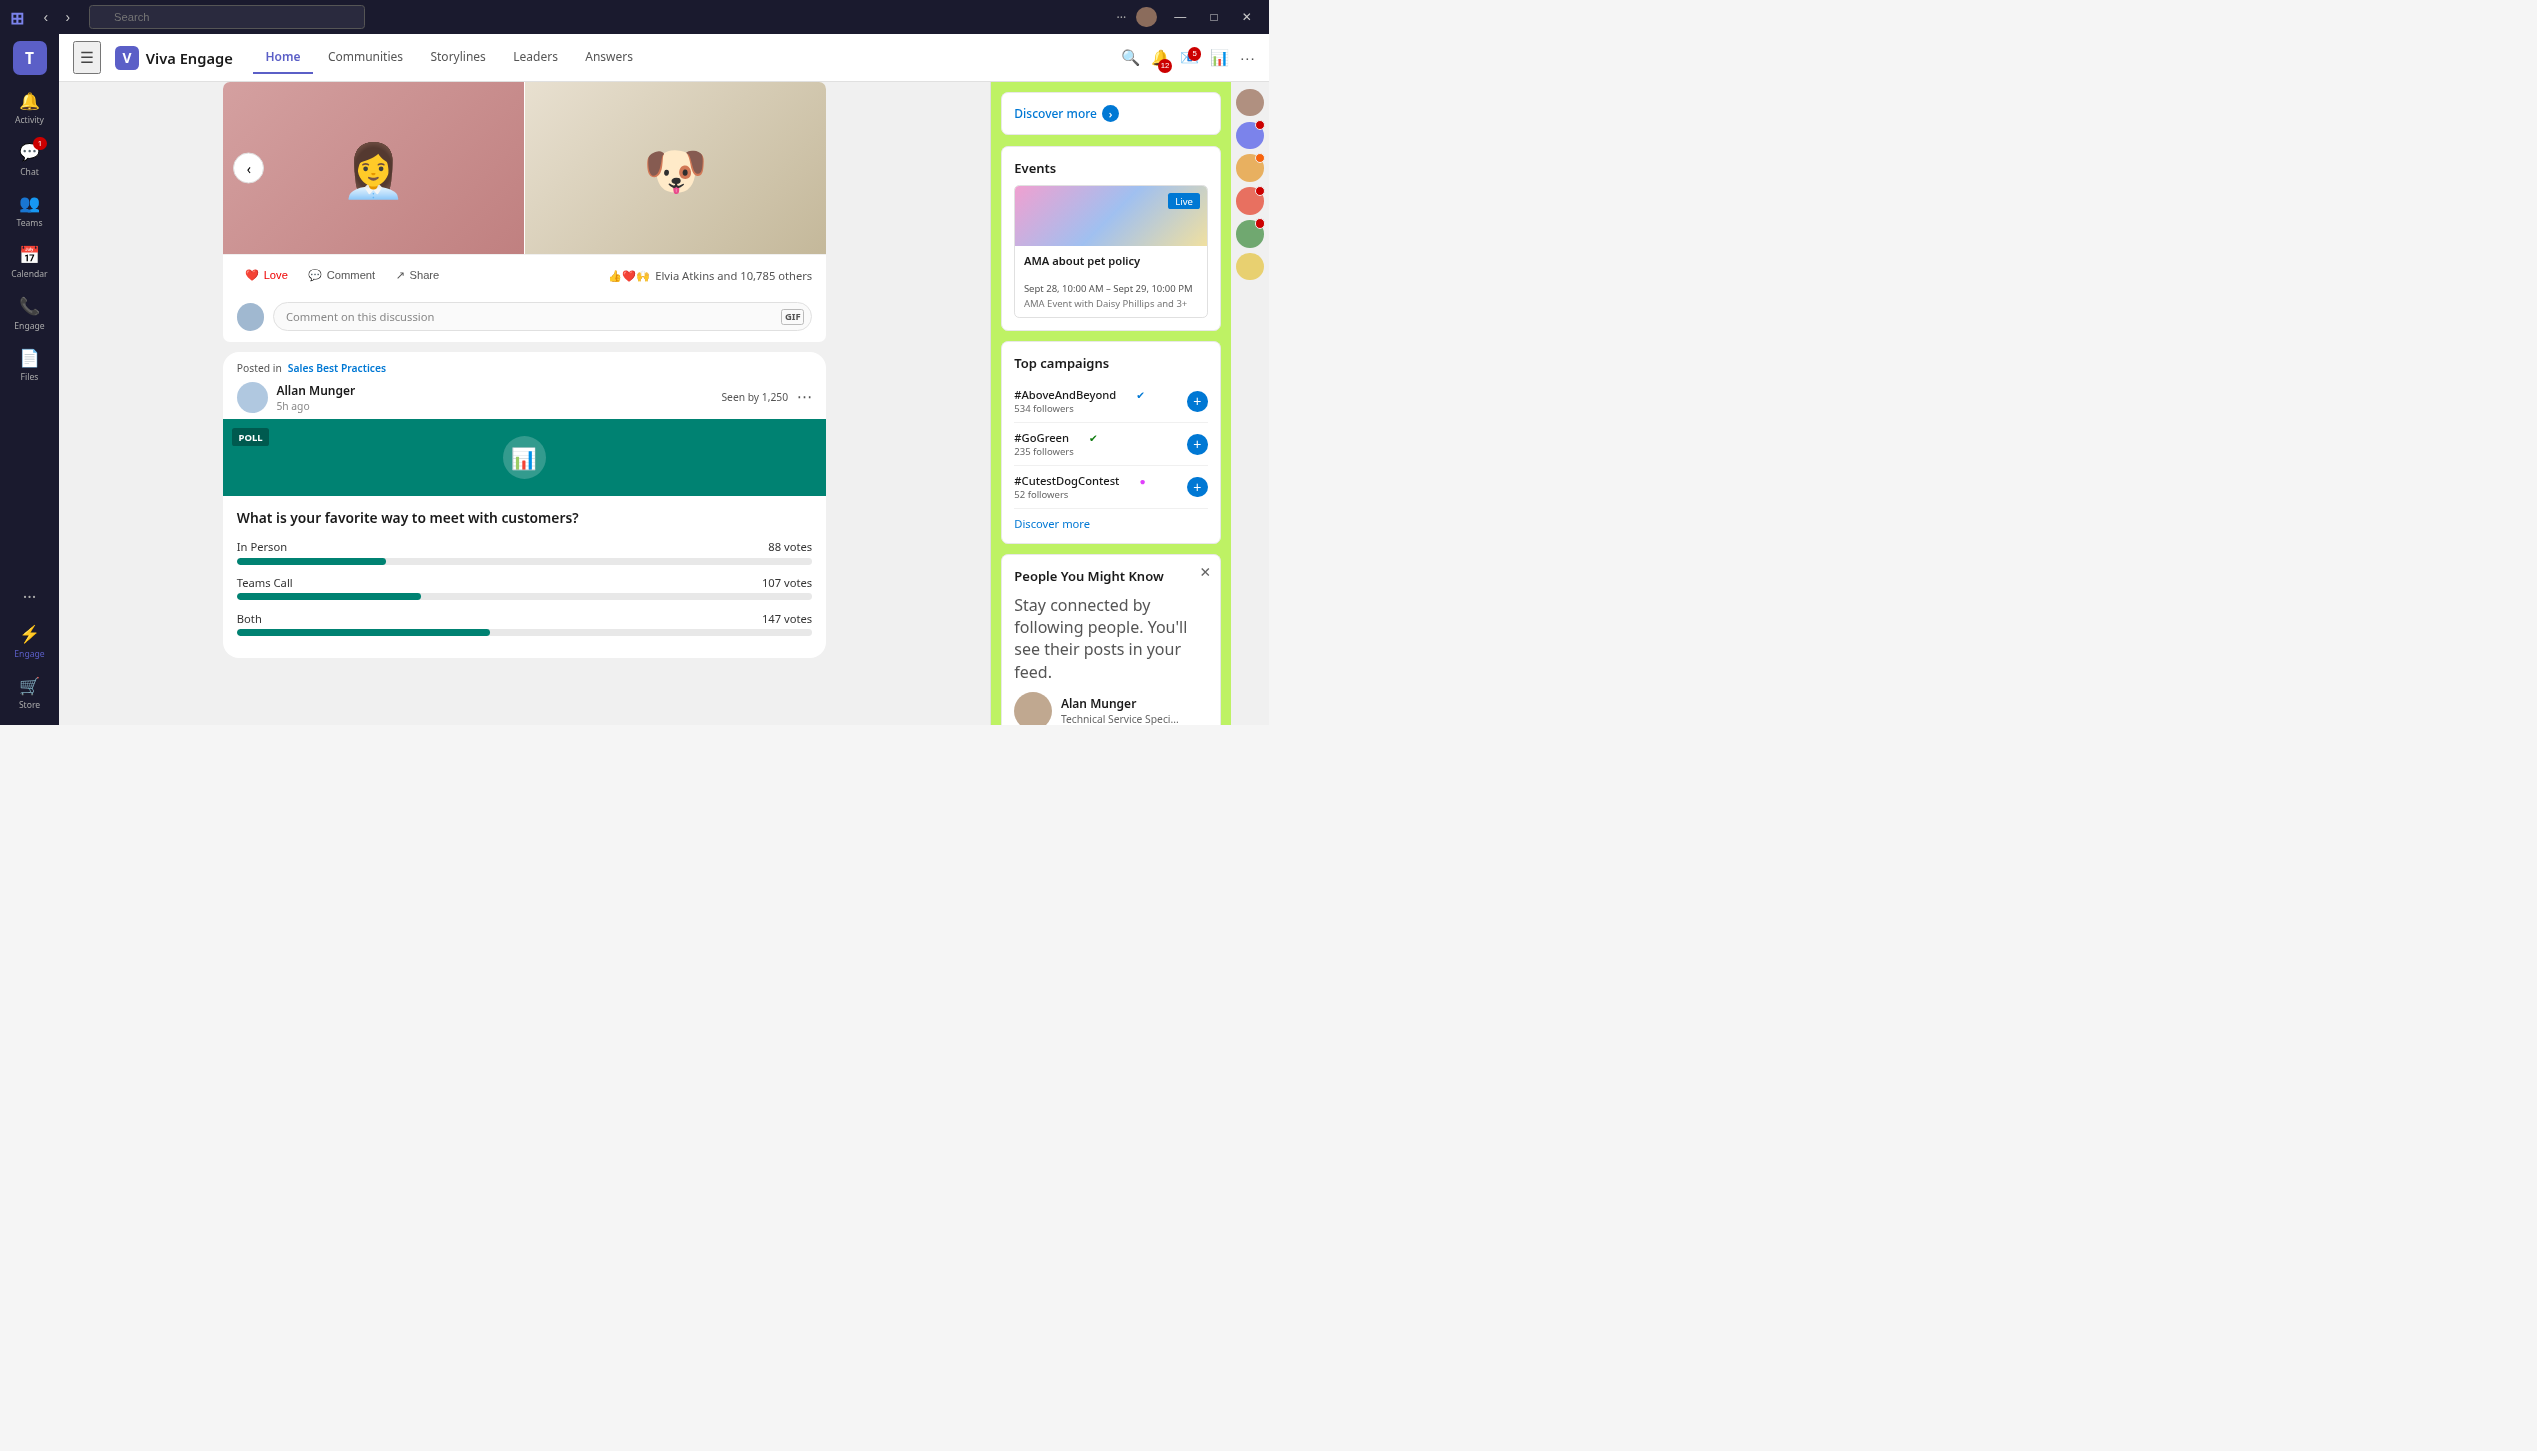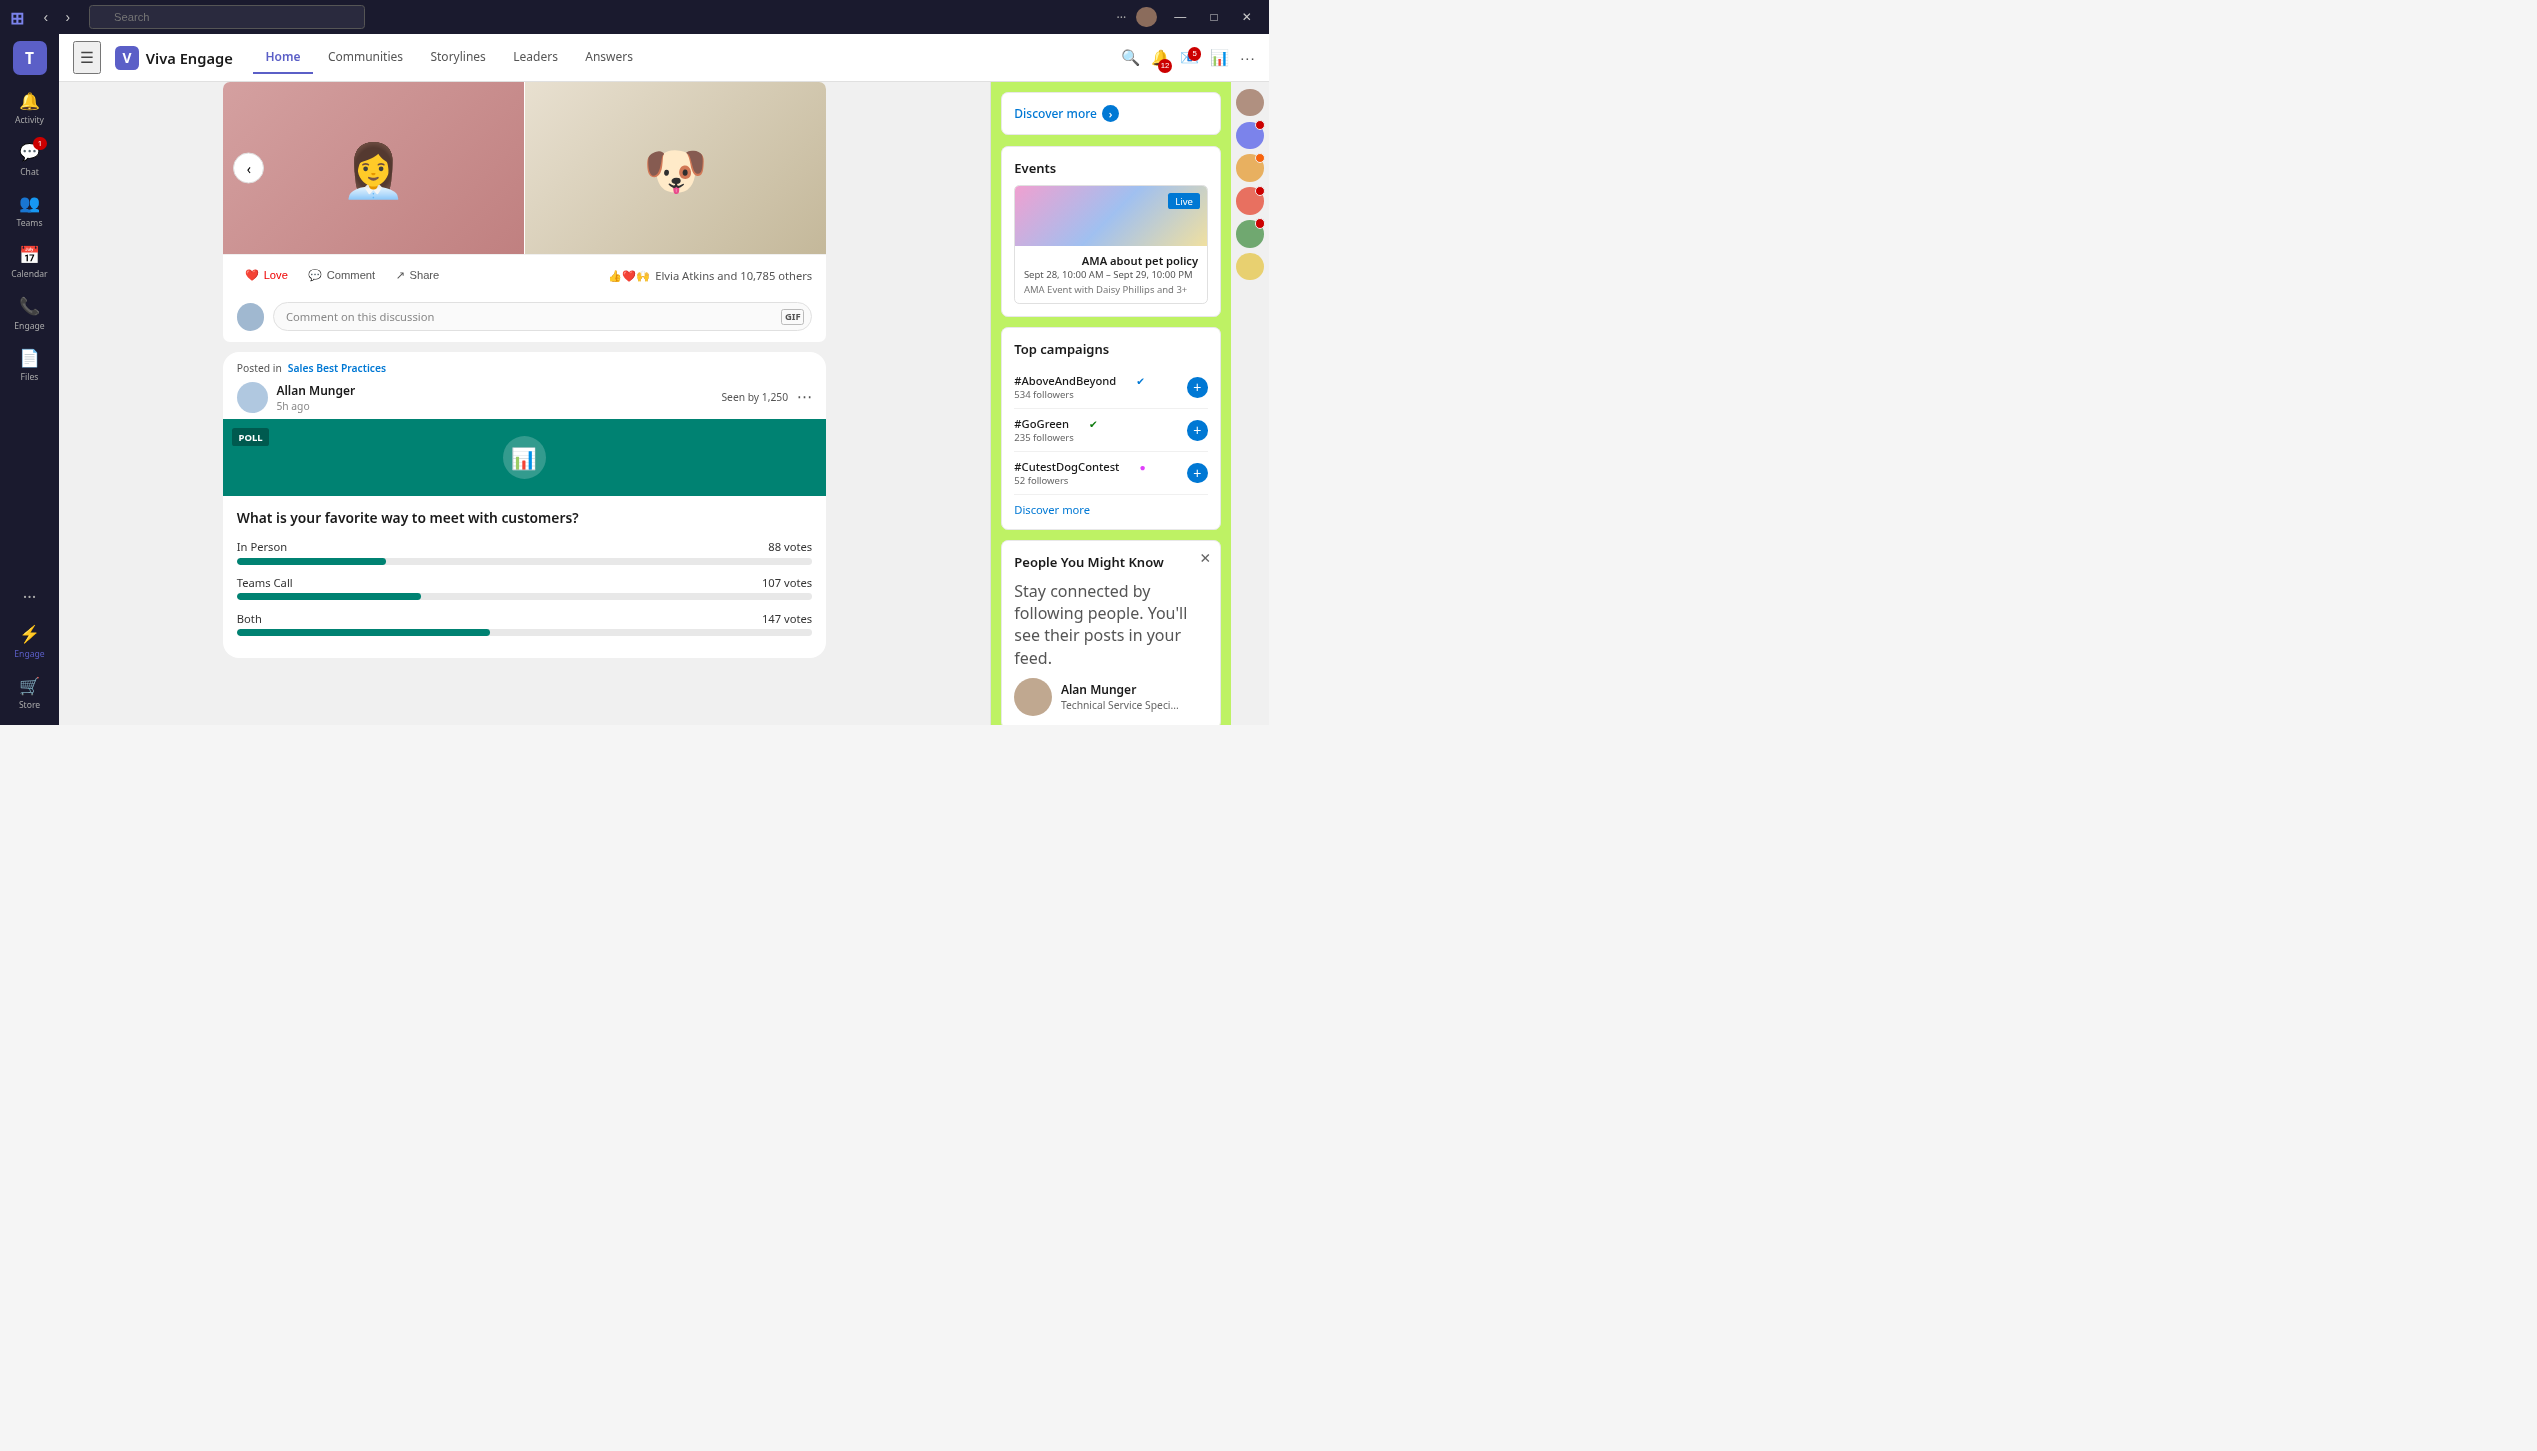--- a/index.html
+++ b/index.html
@@ -103,21 +103,21 @@
     .sidebar-section { background: #fff; border-radius: 6.9px; padding: 12px; margin-bottom: 10.3px; border: 0.9px solid #e8e8e8; }
     .sidebar-section-title { font-size: 13px; font-weight: 600; color: #1a1a1a; margin-bottom: 8.6px; }
 
     .discover-more { display: flex; align-items: center; gap: 5.2px; font-size: 12px; color: #0078d4; cursor: pointer; font-weight: 500; margin-bottom: 0; }
 
     
     .event-card { border-radius: 5.2px; overflow: hidden; border: 0.9px solid #e0e0e0; }
     .event-image { height: 60px; background: linear-gradient(135deg, #f0a0d0, #a0c0f0, #f0e0a0); position: relative; }
     .event-live-badge { position: absolute; top: 6.9px; right: 6.9px; background: #0078d4; color: white; font-size: 9.5px; padding: 1.7px 6.9px; border-radius: 2.6px; }
     .event-info { padding: 6.9px 8.6px; }
-    .event-title { font-size: 11.2px; font-weight: 600; color: #1a1a1a; margin-bottom: 0; text-align: right; }
+    .event-title { font-size: 11.2px; font-weight: 600; color: #1a1a1a; margin-bottom: 14px; }
     .event-date { font-size: 9.5px; color: #555; margin-bottom: 1.7px; }
     .event-desc { font-size: 9.5px; color: #777; }
 
     
     .campaign-item { display: flex; align-items: center; padding: 6.9px 0; border-bottom: 0.9px solid #f0f0f0; }
     .campaign-item:last-child { border-bottom: none; }
     .campaign-info { flex: 1; }
     .campaign-name { font-size: 11.2px; color: #1a1a1a; font-weight: 500; display: flex; align-items: center; gap: 20px; }
     .campaign-followers { font-size: 9.5px; color: #666; }
     .verified-badge { font-size: 10.3px; }

